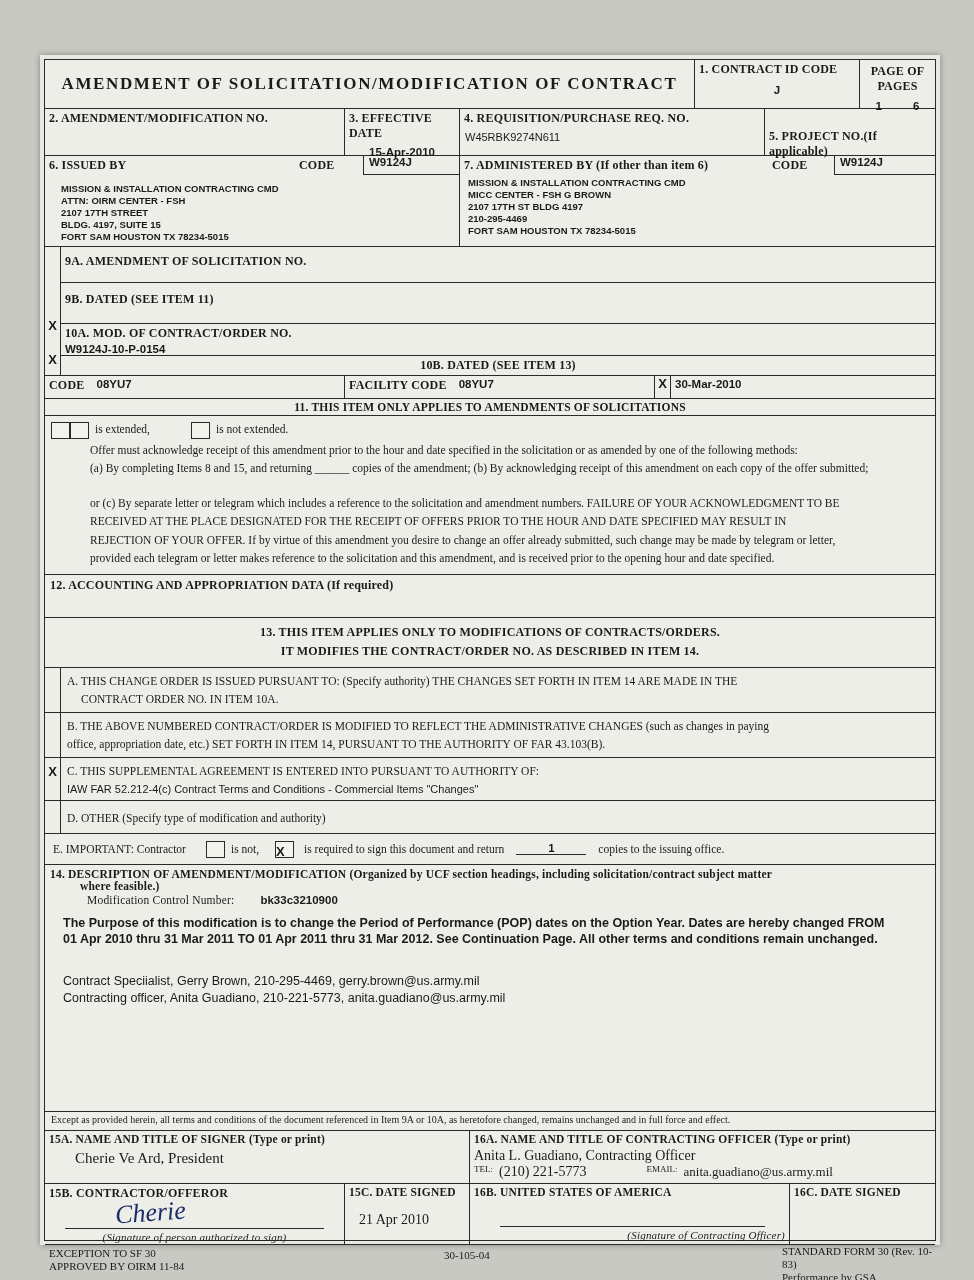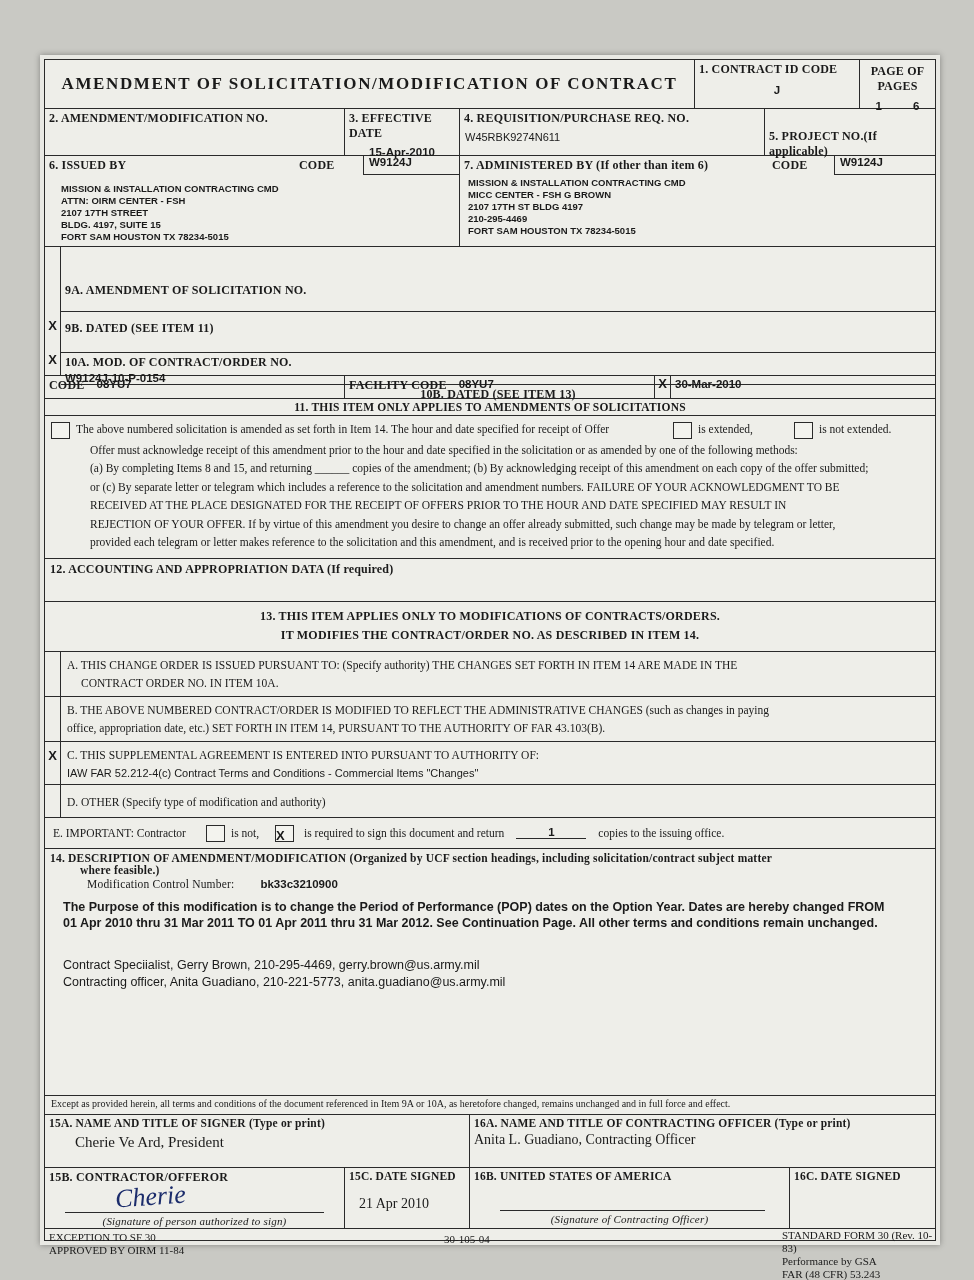--- a/index.html
+++ b/index.html
@@ -125,21 +125,21 @@
     </div>
   </div>
 
   <div class="row bb" style="height:128px;">
     <div class="cell" style="width:16px;">
       <div class="xmark" style="margin-top:71px;">X</div>
       <div class="xmark" style="margin-top:19px;">X</div>
     </div>
     <div class="cell" style="flex:1;">
       <div class="bb" style="height:35px;">
-        <div class="lbl" style="padding-top:7px;margin-top:29px;">9A. AMENDMENT OF SOLICITATION NO.</div>
+        <div class="lbl" style="padding-top:7px;">9A. AMENDMENT OF SOLICITATION NO.</div>
       </div>
       <div class="bb" style="height:40px;">
         <div class="lbl" style="padding-top:9px;">9B. DATED (SEE ITEM 11)</div>
       </div>
       <div class="bb" style="height:31px;">
         <div class="lbl">10A. MOD. OF CONTRACT/ORDER NO.</div>
         <div class="valb" style="padding-left:4px;">W9124J-10-P-0154</div>
       </div>
       <div style="height:21px;text-align:center;">
         <div class="lbl">10B. DATED (SEE ITEM 13)</div>
@@ -165,30 +165,29 @@
     </div>
     <div class="cell" style="flex:1;">
       <div class="valb" style="padding:2px 0 0 4px;">30-Mar-2010</div>
     </div>
   </div>
 
   <div class="bb">
     <div class="lbl center" style="font-size:11.5px;padding:2px 0;">11. THIS ITEM ONLY APPLIES TO AMENDMENTS OF SOLICITATIONS</div>
     <div class="row" style="border-top:1px solid #2a2a2a;">
       <div style="padding:4px 0 0 6px;"><span class="chk"></span></div>
-      <div class="para" style="flex:1;padding-top:6px;">The above numbered solicitation is amended as set forth in Item 14.  The hour and date specified for receipt of Offer</div>
       <div style="padding:4px 0 0 0;"><span class="chk"></span></div>
       <div class="para" style="padding-top:6px;width:90px;">is extended,</div>
       <div style="padding:4px 0 0 0;"><span class="chk"></span></div>
       <div class="para" style="padding-top:6px;width:110px;">is not extended.</div>
     </div>
     <div style="padding:2px 0 6px 0;">
       <div class="para" style="padding-left:45px;">Offer must acknowledge receipt of this amendment prior to the hour and date specified in the solicitation or as amended by one of the following methods:</div>
       <div class="para" style="padding-left:45px;">(a) By completing Items 8 and 15, and returning ______ copies of the amendment; (b) By acknowledging receipt of this amendment on each copy of the offer submitted;</div>
-      <div class="para" style="padding-left:45px;">or (c) By separate letter or telegram which includes a reference to the solicitation and amendment numbers.  FAILURE OF YOUR ACKNOWLEDGMENT TO BE</div>
+      <div class="para" style="padding-left:45px;margin-top:16px;">or (c) By separate letter or telegram which includes a reference to the solicitation and amendment numbers.  FAILURE OF YOUR ACKNOWLEDGMENT TO BE</div>
       <div class="para" style="padding-left:45px;">RECEIVED AT THE PLACE DESIGNATED FOR THE RECEIPT OF OFFERS PRIOR TO THE HOUR AND DATE SPECIFIED MAY RESULT IN</div>
       <div class="para" style="padding-left:45px;">REJECTION OF YOUR OFFER.  If by virtue of this amendment you desire to change an offer already submitted, such change may be made by telegram or letter,</div>
       <div class="para" style="padding-left:45px;">provided each telegram or letter makes reference to the solicitation and this amendment, and is received prior to the opening hour and date specified.</div>
     </div>
   </div>
 
   <div class="bb" style="height:42px;">
     <div class="lbl" style="font-size:12px;padding:3px 5px;">12. ACCOUNTING AND APPROPRIATION DATA (If required)</div>
   </div>
 
@@ -258,38 +257,44 @@
   </div>
 
   <div class="row bb" style="height:52px;">
     <div class="cell" style="width:425px;">
       <div class="lbl" style="font-size:11.5px;">15A. NAME AND TITLE OF SIGNER (Type or print)</div>
       <div class="hand" style="padding:3px 0 0 30px;font-size:15px;">Cherie Ve Ard, President</div>
     </div>
     <div class="cell" style="flex:1;">
       <div class="lbl" style="font-size:11.5px;">16A. NAME AND TITLE OF CONTRACTING OFFICER (Type or print)</div>
       <div class="val" style="padding:1px 0 0 4px;font-size:14px;font-family:'Liberation Serif',serif;">Anita L. Guadiano, Contracting Officer</div>
+      <div class="row" style="padding-left:4px;">
+        <div class="tiny">TEL:</div>
+        <div class="hand" style="padding-left:6px;font-size:14px;">(210) 221-5773</div>
+        <div class="tiny" style="padding-left:60px;">EMAIL:</div>
+        <div class="hand" style="padding-left:6px;font-size:13px;">anita.guadiano@us.army.mil</div>
+      </div>
     </div>
   </div>
 
   <div class="row bb" style="height:60px;">
     <div class="cell" style="width:300px;">
       <div class="lbl" style="font-size:12px;">15B. CONTRACTOR/OFFEROR</div>
       <div class="sig" style="position:absolute;left:70px;top:14px;">Cherie</div>
       <div style="position:absolute;left:20px;right:20px;top:44px;border-top:1px solid #2a2a2a;"></div>
       <div class="lbl ital" style="position:absolute;left:0;right:0;top:45px;text-align:center;font-weight:normal;font-size:11px;">(Signature of person authorized to sign)</div>
     </div>
     <div class="cell" style="width:125px;">
       <div class="lbl" style="font-size:11.5px;">15C. DATE SIGNED</div>
       <div class="hand" style="padding:12px 0 0 14px;font-size:14px;">21 Apr 2010</div>
     </div>
     <div class="cell" style="width:320px;">
       <div class="lbl" style="font-size:11.5px;">16B. UNITED STATES OF AMERICA</div>
       <div style="position:absolute;left:30px;right:24px;top:42px;border-top:1px solid #2a2a2a;"></div>
-      <div class="lbl ital" style="position:absolute;left:0;right:0;top:43px;text-align:center;font-weight:normal;font-size:11px;">(Signature of Contracting Officer)</div>
+      <div class="lbl ital" style="position:absolute;left:0;right:0;top:43px;text-align:right;font-weight:normal;font-size:11px;">(Signature of Contracting Officer)</div>
     </div>
     <div class="cell" style="flex:1;">
       <div class="lbl" style="font-size:11.5px;">16C. DATE SIGNED</div>
     </div>
   </div>
 
   <div class="row" style="height:44px;">
     <div style="width:300px;padding:2px 0 0 4px;" class="footer">
       <div>EXCEPTION TO SF 30</div>
       <div>APPROVED BY OIRM 11-84</div>

